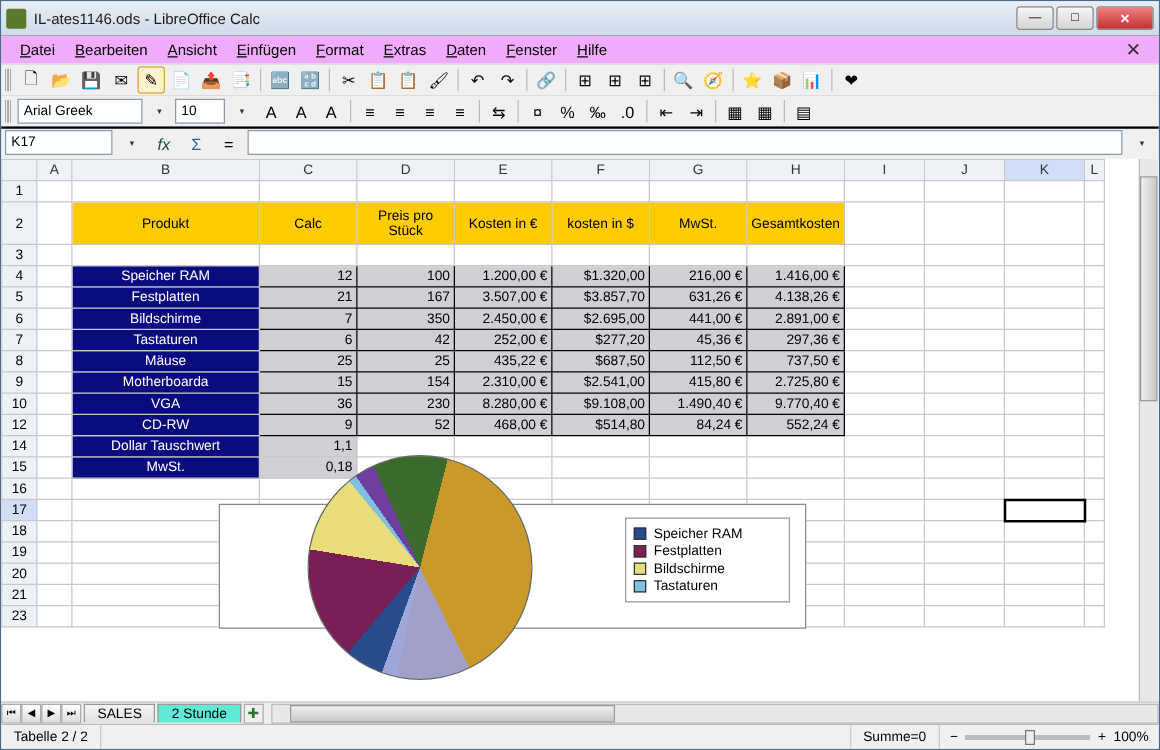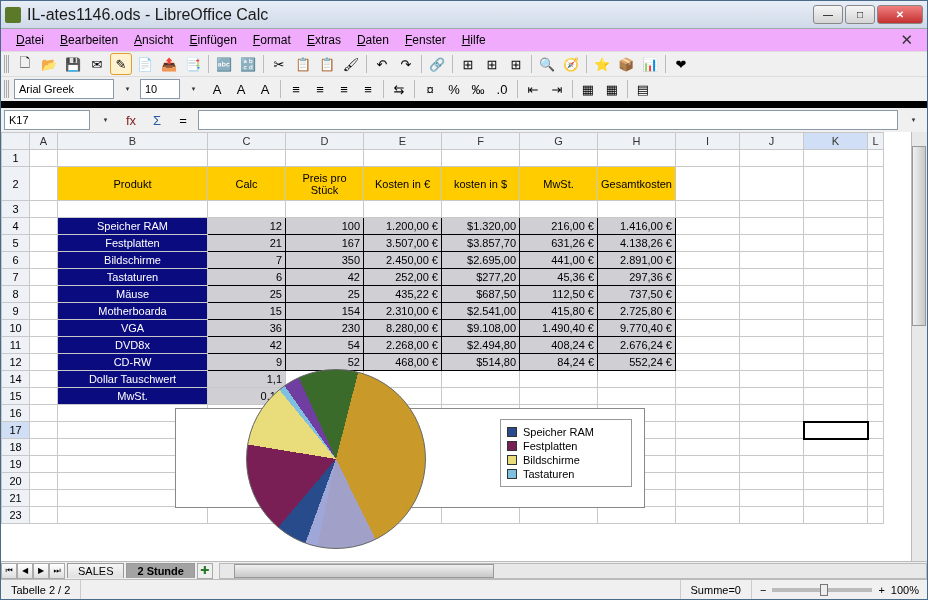--- a/index.html
+++ b/index.html
@@ -2,41 +2,41 @@
 <html><head>
 <meta charset="utf-8">
 <style>
 * { box-sizing: border-box; margin: 0; padding: 0; font-family: "Segoe UI", Tahoma, sans-serif; }
 html, body { width: 928px; height: 600px; overflow: hidden; background: #fff; font-size: 11px; }
 
 
 .window { width: 928px; height: 600px; border: 1px solid #4a6a8a; display: flex; flex-direction: column; background: #f0f0f0; }
 .titlebar { height: 28px; background: linear-gradient(#e8eef7,#cfd9e8); display: flex; align-items: center; padding: 0 4px; border-bottom: 1px solid #9aa; }
 .titlebar .app-icon { width: 16px; height: 16px; background: #5a7a2a; margin-right: 6px; border-radius: 2px; }
-.titlebar .title { flex: 1; color: #1a1a1a; font-size: 16px; }
+.titlebar .title { flex: 1; color: #1a1a1a; font-size: 12px; }
 .win-btns { display: flex; gap: 2px; }
 .win-btn { width: 30px; height: 19px; background: linear-gradient(#f6f6f6,#d4d4d4); border: 1px solid #888; border-radius: 3px; display: flex; align-items: center; justify-content: center; font-size: 10px; }
 .win-btn.close { background: linear-gradient(#f08080,#c43030); color: #fff; font-weight: bold; width: 46px; }
 
 .menubar { height: 22px; display: flex; align-items: center; padding: 0 8px; gap: 2px; background: #f0abfc; }
 .menu-item { padding: 2px 7px; cursor: default; font-size: 12px; }
 .menu-close { margin-left: auto; font-size: 15px; color: #333; padding: 0 6px; }
 
 .toolbar { display: flex; align-items: center; padding: 1px 3px; gap: 2px; border-top: 1px solid #ddd; background: #f0f0f0; flex-wrap: nowrap; position: relative; }
 .tb-btn { width: 22px; height: 22px; display: flex; align-items: center; justify-content: center; border: 1px solid transparent; border-radius: 3px; font-size: 13px; }
 .tb-btn.active { border: 1px solid #e0a030; background: #fff2d0; }
 .tb-sep { width: 1px; height: 18px; background: #bbb; margin: 0 2px; }
 .tb-grip { width: 5px; height: 18px; background: repeating-linear-gradient(90deg,#aaa 0 1px,transparent 1px 2px); margin-right: 3px; }
 .tb-drop::after { content: "▾"; font-size: 7px; margin-left: 1px; color: #333; }
 
 .fontbar select, .fontbar input { height: 20px; font-size: 11px; border: 1px solid #8a9aab; background: #fff; padding: 0 4px; }
 .font-name { width: 100px; }
 .font-size { width: 40px; }
 
-.cellbar { display: flex; align-items: center; padding: 1px 3px; gap: 4px; border-top: 7px solid #000000; background: #f0f0f0; }
+.cellbar { display: flex; align-items: flex-start; padding: 1px 3px; gap: 4px; border-top: 2px solid #000000; background: #f0f0f0; }
 .cell-ref { width: 86px; height: 20px; border: 1px solid #8a9aab; background: #fff; padding: 0 4px; font-size: 11px; }
 .formula-input { flex: 1; height: 20px; border: 1px solid #8a9aab; background: #fff; padding: 0 4px; }
 
 .grid-area { flex: 1; display: flex; overflow: hidden; background: #fff; position: relative; }
 .sheet-wrap { flex: 1; overflow: hidden; position: relative; }
 table.sheet { border-collapse: collapse; table-layout: fixed; }
 table.sheet th, table.sheet td { border: 1px solid #c8c8c8; height: 17px; font-size: 11px; }
 table.sheet thead th { background: #eef2f7; color: #333; text-align: center; font-weight: normal; position: relative; }
 th.sel-col { background: #d0dff5 !important; }
 table.sheet tbody th { background: #eef2f7; text-align: center; font-weight: normal; width: 28px; }
@@ -51,21 +51,21 @@
 
 .chart { position: absolute; left: 174px; top: 276px; width: 470px; height: 100px; border: 1px solid #888; background: #fff; }
 .legend { position: absolute; right: 12px; top: 10px; width: 132px; border: 1px solid #999; padding: 4px 6px; font-size: 11px; background: #fff; }
 .legend-item { display: flex; align-items: center; gap: 6px; margin: 2px 0; }
 .swatch { width: 10px; height: 10px; border: 1px solid #333; }
 
 .hscroll-area { display: flex; align-items: center; height: 18px; border-top: 1px solid #bbb; background: #efefef; }
 .tab-nav { display: flex; }
 .tab-nav .btn { width: 16px; height: 16px; border: 1px solid #aaa; background: linear-gradient(#fff,#ddd); display: flex; align-items: center; justify-content: center; font-size: 8px; }
 .sheet-tab { padding: 1px 10px; border: 1px solid #999; border-bottom: none; font-size: 11px; margin-left: 2px; background: linear-gradient(#f5f5f5,#e0e0e0); }
-.sheet-tab.active { background: #a3a3a3; font-weight: bold; }
+.sheet-tab.active { background: #5eead4; font-weight: normal; }
 .scrollbar-h { flex: 1; height: 16px; background: #e8e8e8; margin-left: 6px; position: relative; border: 1px solid #bbb; }
 .scrollbar-h .thumb { position: absolute; left: 14px; top: 0; width: 260px; height: 14px; background: linear-gradient(#f0f0f0,#c8c8c8); border: 1px solid #999; }
 
 .statusbar { height: 20px; display: flex; align-items: center; border-top: 1px solid #bbb; font-size: 11px; background: #f0f0f0; }
 .status-cell { padding: 0 10px; border-right: 1px solid #ccc; height: 100%; display: flex; align-items: center; }
 .zoom { margin-left: auto; display: flex; align-items: center; gap: 6px; padding: 0 8px; }
 .zoom-slider { width: 100px; height: 4px; background: #bbb; position: relative; }
 .zoom-slider .knob { position: absolute; left: 48px; top: -4px; width: 8px; height: 12px; background: #eee; border: 1px solid #777; }
 
 .vscroll { width: 16px; background: #e8e8e8; border-left: 1px solid #bbb; position: relative; }
@@ -169,21 +169,21 @@
         <div class="tb-btn">▦</div>
         <div class="tb-btn">▦</div>
         <div class="tb-sep"></div>
         <div class="tb-btn">▤</div>
       </div>
   </div>
 
   <div class="cellbar">
     <input class="cell-ref" value="K17" style="">
     <span class="tb-btn tb-drop"></span>
-    <span class="tb-btn" style="color:#7f1d1d;">fx</span>
+    <span class="tb-btn" style="font-style:italic;color:#14532d;">fx</span>
     <span class="tb-btn" style="color:#2a5aa0;">Σ</span>
     <span class="tb-btn">=</span>
     <input class="formula-input" style="">
     <span class="tb-btn tb-drop"></span>
   </div>
 
   <div class="grid-area">
     <div class="sheet-wrap">
       <table class="sheet">
         <colgroup id="cols">
@@ -363,35 +363,20 @@
               <td class="data-grey">8.280,00 €</td>
               <td class="data-grey">$9.108,00</td>
               <td class="data-grey">1.490,40 €</td>
               <td class="data-grey">9.770,40 €</td>
               <td></td>
               <td></td>
               <td></td>
               <td></td>
             </tr>
             <tr>
-              <th>11</th>
-              <td></td>
-              <td class="row-blue">DVD8x</td>
-              <td class="data-grey">42</td>
-              <td class="data-grey">54</td>
-              <td class="data-grey">2.268,00 €</td>
-              <td class="data-grey">$2.494,80</td>
-              <td class="data-grey">408,24 €</td>
-              <td class="data-grey">2.676,24 €</td>
-              <td></td>
-              <td></td>
-              <td></td>
-              <td></td>
-            </tr>
-            <tr>
               <th>12</th>
               <td></td>
               <td class="row-blue">CD-RW</td>
               <td class="data-grey">9</td>
               <td class="data-grey">52</td>
               <td class="data-grey">468,00 €</td>
               <td class="data-grey">$514,80</td>
               <td class="data-grey">84,24 €</td>
               <td class="data-grey">552,24 €</td>
               <td></td>

